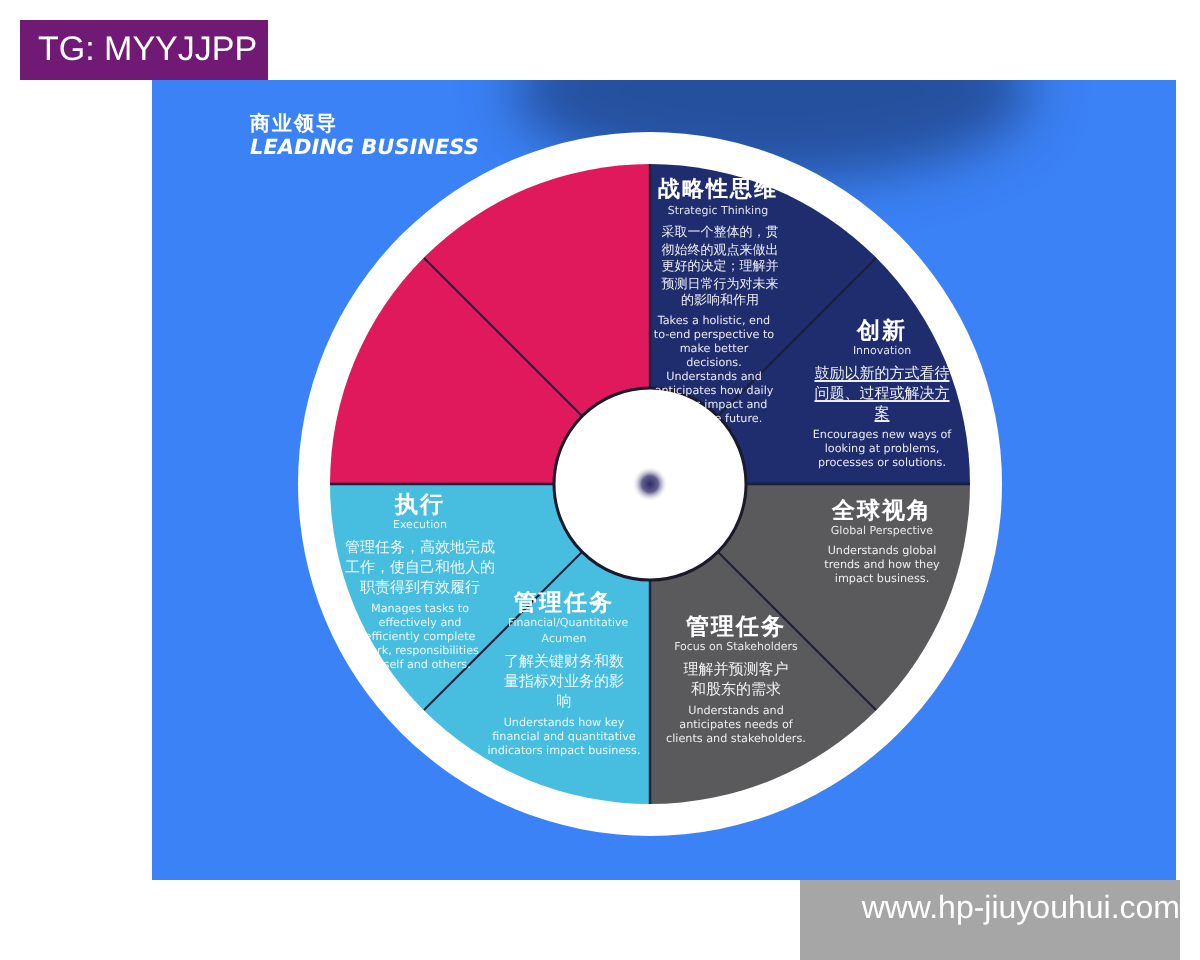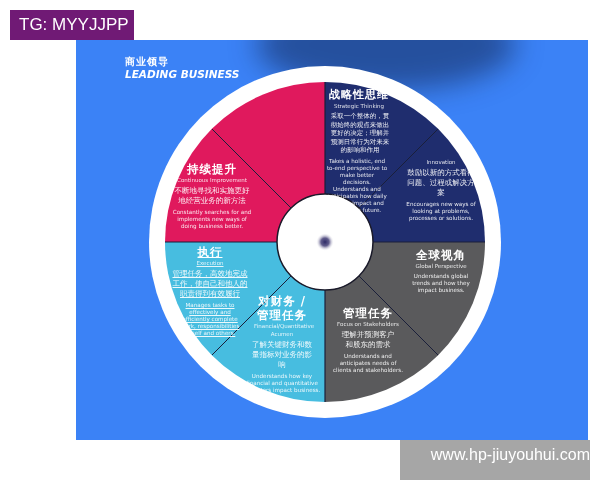--- a/index.html
+++ b/index.html
@@ -85,54 +85,48 @@
 
 
   <div class="seg" style="left:250px; top:48px; width:66px;">
     <div class="h" style="font-size:11px;">战略性思维</div>
     <div class="sub">Strategic Thinking</div>
     <div class="cn" style="font-size:6.5px;line-height:8.5px;text-align:center;width:64px;margin-left:2px;">采取一个整体的，贯彻始终的观点来做出更好的决定；理解并预测日常行为对未来的影响和作用</div>
     <div class="en" style="width:62px;">Takes a holistic, end to-end perspective to make better decisions. Understands and anticipates how daily actions impact and shape the future.</div>
   </div>
 
   <div class="seg" style="left:322px; top:118px; width:86px;">
+    <div class="h">创新</div>
     <div class="sub">Innovation</div>
-    <div class="cn" style="width:72px;margin-left:7px;">鼓励以新的方式看待问题、过程或解决方案</div>
+    <div class="cn" style="width:72px;margin-left:7px;text-decoration:underline;">鼓励以新的方式看待问题、过程或解决方案</div>
     <div class="en" style="width:78px;margin-left:4px;">Encourages new ways of looking at problems, processes or solutions.</div>
   </div>
 
   <div class="seg" style="left:322px; top:208px; width:86px;">
     <div class="h">全球视角</div>
     <div class="sub">Global Perspective</div>
     <div class="en" style="width:60px;margin-left:13px;">Understands global trends and how they impact business.</div>
   </div>
 
   <div class="seg" style="left:252px; top:266px; width:80px;">
     <div class="h">管理任务</div>
     <div class="sub">Focus on Stakeholders</div>
     <div class="cn" style="width:56px;margin-left:12px;">理解并预测客户和股东的需求</div>
     <div class="en" style="width:74px;margin-left:3px;">Understands and anticipates needs of clients and stakeholders.</div>
   </div>
 
   <div class="seg" style="left:164px; top:254px; width:84px;">
-    <div class="h">对财务 /</div>
     <div class="h">管理任务</div>
     <div class="sub" style="width:56px;margin-left:14px;">Financial/Quantitative Acumen</div>
     <div class="cn" style="width:66px;margin-left:9px;">了解关键财务和数量指标对业务的影响</div>
     <div class="en" style="width:80px;margin-left:2px;">Understands how key financial and quantitative indicators impact business.</div>
   </div>
 
-  <div class="seg" style="left:93px; top:205px; width:82px;text-decoration:underline;">
+  <div class="seg" style="left:93px; top:205px; width:82px;">
     <div class="h">执行</div>
     <div class="sub">Execution</div>
     <div class="cn" style="width:80px;margin-left:1px;">管理任务，高效地完成工作，使自己和他人的职责得到有效履行</div>
     <div class="en" style="width:62px;margin-left:10px;">Manages tasks to effectively and efficiently complete work, responsibilities of self and others.</div>
   </div>
 
-  <div class="seg" style="left:90px; top:122px; width:92px;">
-    <div class="h">持续提升</div>
-    <div class="sub">Continuous Improvement</div>
-    <div class="cn" style="width:82px;margin-left:5px;">不断地寻找和实施更好地经营业务的新方法</div>
-    <div class="en" style="width:82px;margin-left:5px;">Constantly searches for and implements new ways of doing business better.</div>
-  </div>
 </div>
 
 <div class="url">www.hp-jiuyouhui.com</div>
 
 </body></html>

